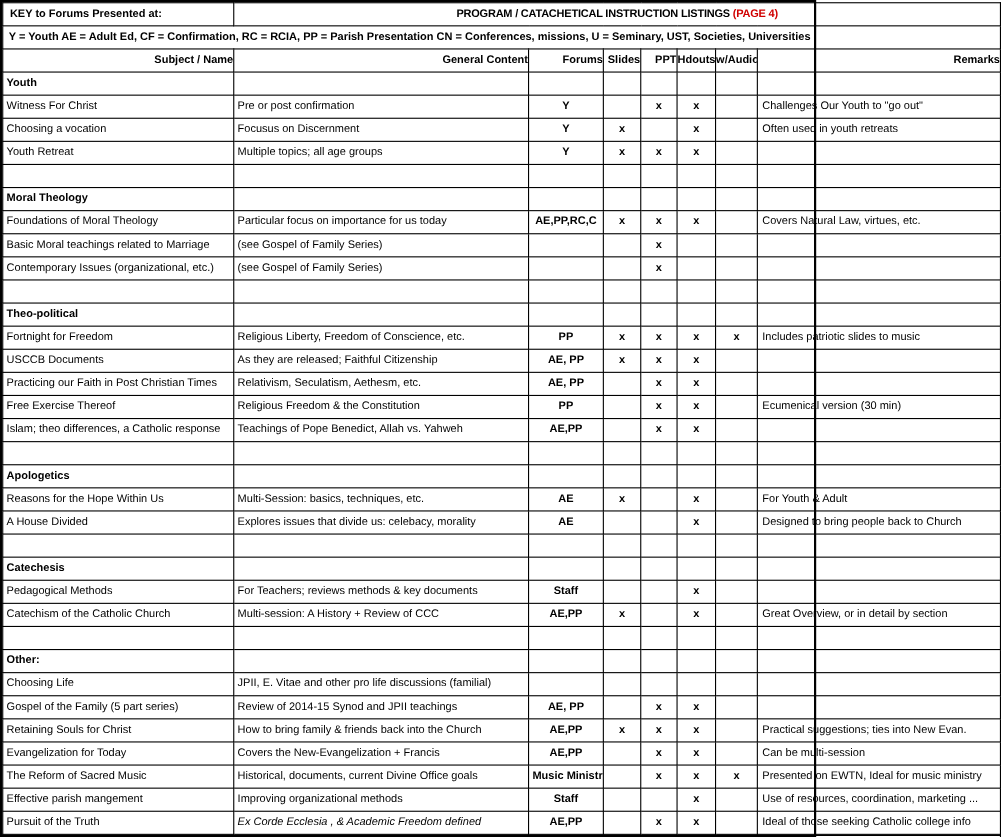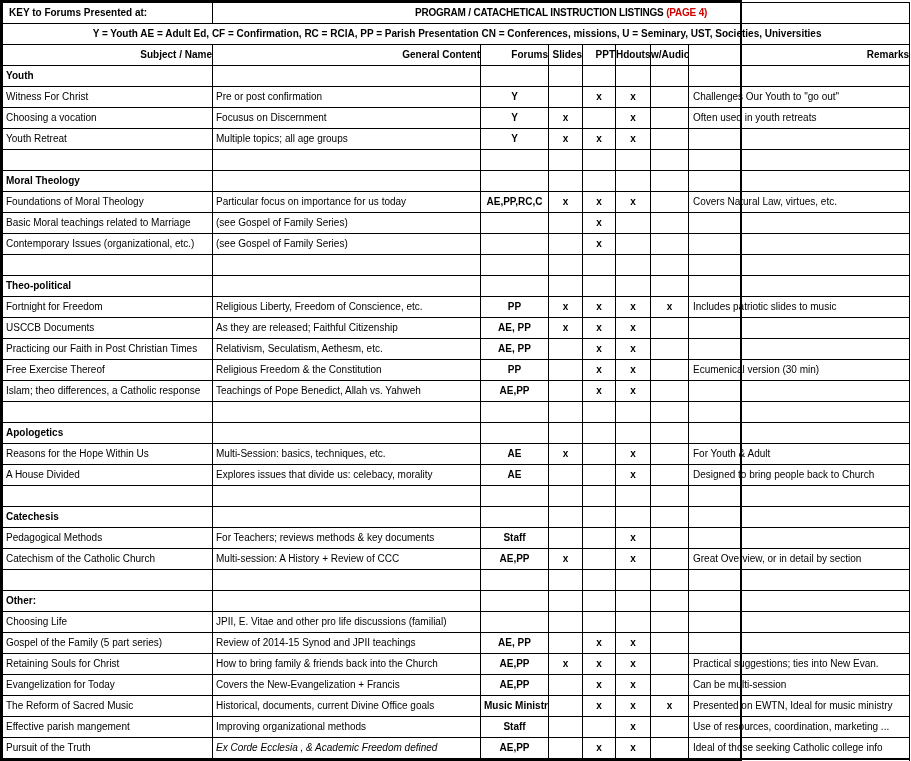--- a/index.html
+++ b/index.html
@@ -59,21 +59,20 @@
   }
 
   
   .legend-band td {
     height: 26px;
     font-size: 11px;
     font-weight: bold;
     border-top: 2px solid #000;
     border-bottom: 2px solid #000;
     padding-left: 5px !important;
-    text-align: center;
   }
 
   
   .colhead td {
     font-weight: bold;
     text-align: right;
     height: 22px;
     font-size: 11px;
     border-bottom: 2px solid #000;
     padding: 0 !important;

